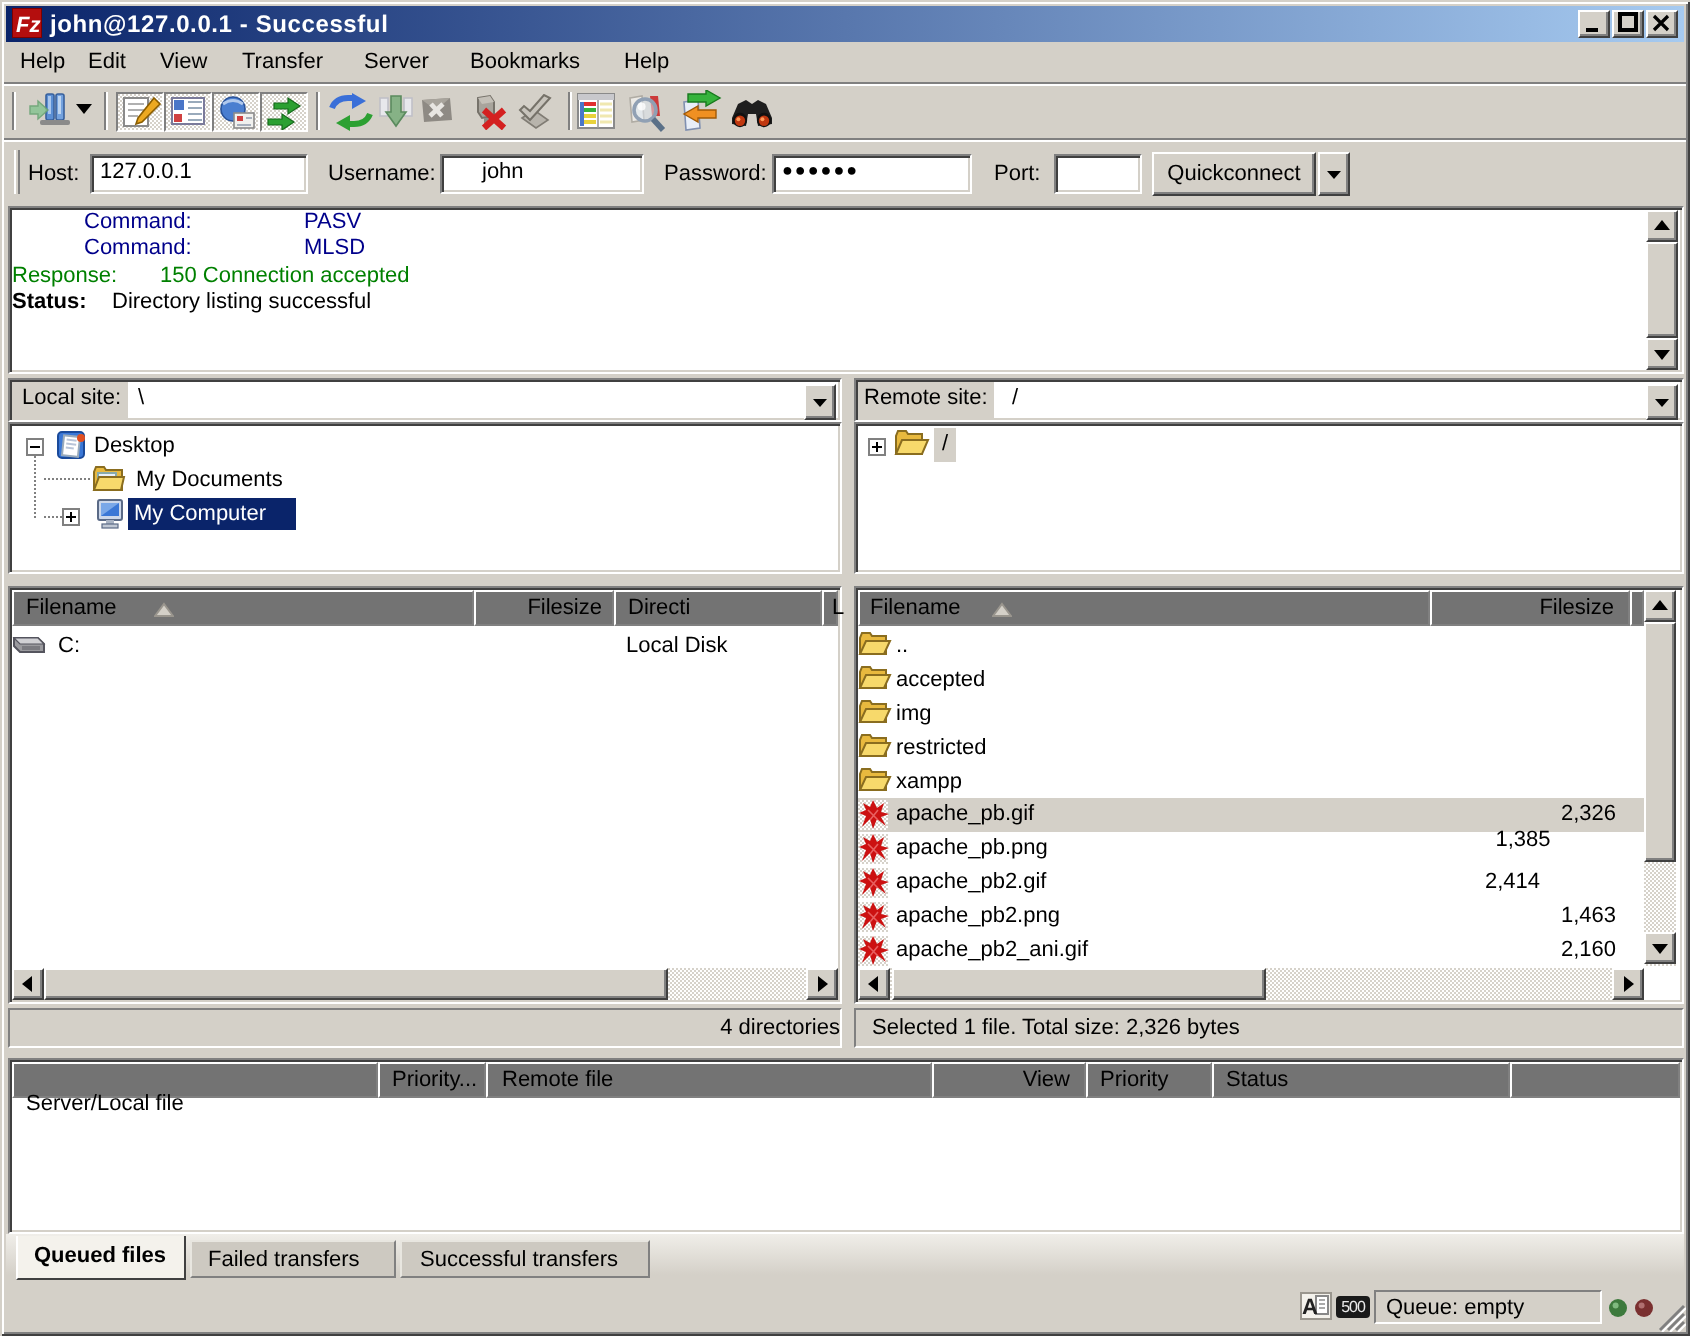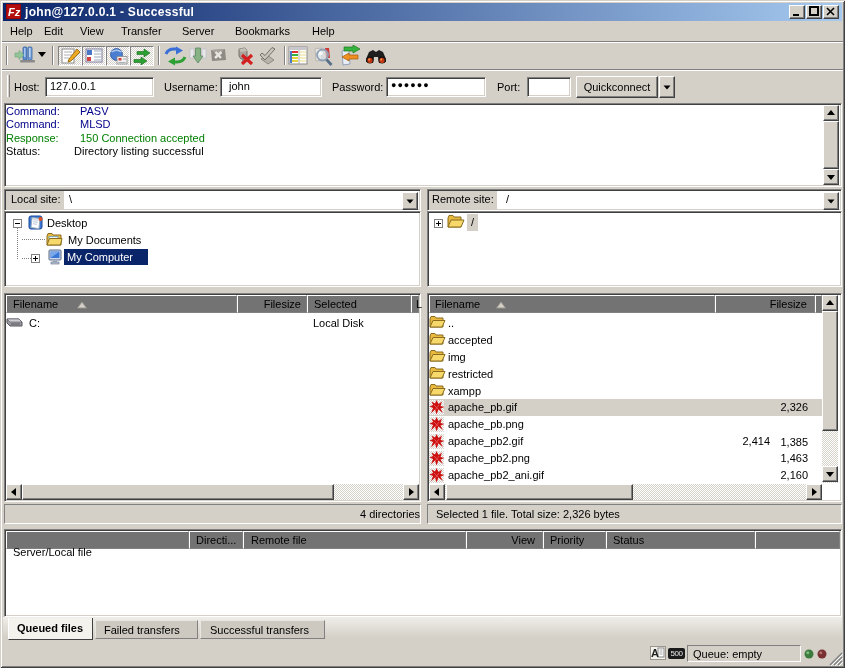--- a/index.html
+++ b/index.html
@@ -13,21 +13,21 @@
   box-shadow: inset 1px 1px 0 #404040, inset -1px -1px 0 #d4d0c8; }
 .sunken1 { border-style:solid; border-width:1px; border-color:#808080 #fff #fff #808080; }
 .raised { border-style:solid; border-width:1px; border-color:#fff #404040 #404040 #fff;
   box-shadow: inset -1px -1px 0 #808080, inset 1px 1px 0 #d4d0c8; background:#d4d0c8; }
 .hdrbtn { border-style:solid; border-width:1px; border-color:#fff #808080 #808080 #fff; background:#737373; }
 .etch-h { height:2px; border-top:1px solid #808080; border-bottom:1px solid #fff; }
 .etch-v { width:2px; border-left:1px solid #808080; border-right:1px solid #fff; }
 .track { background-image: conic-gradient(#fff 0 25%, #d6d2ca 0 50%, #fff 0 75%, #d6d2ca 0); background-size:2px 2px; }
 .sb-btn { background:#d4d0c8; border:1px solid; border-color:#fff #404040 #404040 #fff; box-shadow: inset -1px -1px 0 #808080, inset 1px 1px 0 #d4d0c8; display:flex; align-items:center; justify-content:center; }
 .white { background:#fff; }
-.blue { color:#00008b; }
+.blue { color:#00008b;margin-left:36px; }
 .green { color:#008000; }
 .selnav { background:#0a246a; color:#fff; }
 svg { display:block; }
 </style>
 </head>
 <body>
 <div id="win"></div>
 
 <div class="abs" style="left:3px;top:3px;width:839px;height:18px;background:linear-gradient(90deg,#0a246a,#a6caf0);"></div>
 <div class="abs" style="left:6px;top:4px;width:15px;height:15px;">
@@ -209,41 +209,41 @@
 </div>
 <div class="abs etch-h" style="left:2px;top:69px;width:841px;"></div>
 
 <div class="abs" style="left:7px;top:75px;width:3px;height:22px;border-left:1px solid #fff;border-right:1px solid #808080;"></div>
 <div class="abs" style="left:14px;top:81px;">Host:</div>
 <div class="abs sunken white" style="left:45px;top:77px;width:109px;height:20px;">
     <div style="padding:2px 0 0 4px;">127.0.0.1</div>
   </div>
 <div class="abs" style="left:164px;top:81px;">Username:</div>
 <div class="abs sunken white" style="left:220px;top:77px;width:102px;height:20px;">
-    <div style="padding:2px 0 0 8px;">john</div>
+    <div style="padding:2px 0 0 20px;">john</div>
   </div>
 <div class="abs" style="left:332px;top:81px;">Password:</div>
 <div class="abs sunken white" style="left:386px;top:77px;width:100px;height:20px;">
     <div style="padding:2px 0 0 4px;font-size:9px;letter-spacing:1px;">●●●●●●</div>
   </div>
 <div class="abs" style="left:497px;top:81px;">Port:</div>
 <div class="abs sunken white" style="left:527px;top:77px;width:44px;height:20px;"></div>
 <div class="abs raised" style="left:576px;top:76px;width:82px;height:22px;text-align:center;line-height:20px;">Quickconnect</div>
 <div class="abs raised" style="left:659px;top:76px;width:16px;height:22px;">
     <svg width="14" height="20">
       <path d="M3.5 8.5 L10.5 8.5 L7 12.5 Z" fill="#000"></path>
     </svg>
   </div>
 
 <div class="abs sunken white" style="left:4px;top:103px;width:838px;height:84px;"></div>
 <div class="abs" style="left:6px;top:105px;width:815px;height:80px;line-height:13.3px;">
 <div><span class="blue" style="display:inline-block;width:74px;">Command:</span><span class="blue">PASV</span></div>
 <div><span class="blue" style="display:inline-block;width:74px;">Command:</span><span class="blue">MLSD</span></div>
 <div><span class="green" style="display:inline-block;width:74px;">Response:</span><span class="green">150 Connection accepted</span></div>
-<div><span style="display:inline-block;width:68px;">Status:</span><span>Directory listing successful</span></div>
+<div><span style="display:inline-block;width:50px;font-weight:bold;">Status:</span><span>Directory listing successful</span></div>
 </div>
 <div class="abs track" style="left:823px;top:105px;width:16px;height:80px;"></div>
 <div class="abs sb-btn" style="left:823px;top:105px;width:16px;height:16px;">
     <svg width="14" height="14">
       <path d="M7 4 L11 9 L3 9 Z" fill="#000"></path>
     </svg>
   </div>
 <div class="abs sb-btn" style="left:823px;top:169px;width:16px;height:16px;">
     <svg width="14" height="14">
       <path d="M3 5 L11 5 L7 10 Z" fill="#000"></path>
@@ -331,21 +331,21 @@
 <div class="abs hdrbtn" style="left:6px;top:295px;width:231px;height:18px;">
     <div style="padding:2px 0 0 6px;">Filename</div>
   <svg class="abs" style="left:70px;top:5px;" width="10" height="8">
       <path d="M5 1 L9.5 7 L0.5 7 Z" fill="#d4d0c8" stroke="#9a968e" stroke-width="1"></path>
     </svg>
   </div>
 <div class="abs hdrbtn" style="left:237px;top:295px;width:70px;height:18px;text-align:right;">
     <div style="padding:2px 5px 0 0;">Filesize</div>
   </div>
 <div class="abs hdrbtn" style="left:307px;top:295px;width:104px;height:18px;">
-    <div style="padding:2px 0 0 6px;">Selected</div>
+    <div style="padding:2px 0 0 6px;">Directi</div>
   </div>
 <div class="abs hdrbtn" style="left:411px;top:295px;width:8px;height:18px;">
     <div style="padding:2px 0 0 4px;">L</div>
   </div>
 <div class="abs" style="left:6px;top:316px;">
 <svg width="17" height="12">
   <path d="M1 3 L13 3 L16 6 L16 10 L4 10 L1 7 Z" fill="#9a9a9e" stroke="#55555e"></path>
   <path d="M1 3 L13 3 L16 6 L4 6 L1 3 Z" fill="#d0d0d4" stroke="#55555e" stroke-width="0.6"></path>
   <rect x="5" y="7" width="9" height="2" fill="#7a7a80"></rect>
 </svg>
@@ -407,21 +407,21 @@
     <path d="M5 6 L10 11 M10 6 L6 11" stroke="#e86060" stroke-width="0.8"></path>
   </svg>
 <div class="abs" style="left:448px;top:400px;height:14px;line-height:14px;">apache_pb.gif</div>
 <div class="abs" style="left:715px;top:400px;width:93px;height:14px;line-height:14px;text-align:right;">2,326</div>
 <div class="abs track" style="left:429px;top:417px;width:15px;height:15px;"></div>
 <svg class="abs" style="left:429px;top:416px;" width="16" height="16">
     <path d="M7.5 1 L9.5 5 L13 2.5 L11.5 7 L15.5 8 L11.5 9.5 L14 14 L9.5 10.5 L7.5 15.5 L6 10.5 L2 14.5 L4 9 L0.5 7.5 L4 6 L2.5 2.5 L6 4.5 Z" fill="#cc1111"></path>
     <path d="M5 6 L10 11 M10 6 L6 11" stroke="#e86060" stroke-width="0.8"></path>
   </svg>
 <div class="abs" style="left:448px;top:417px;height:14px;line-height:14px;">apache_pb.png</div>
-<div class="abs" style="left:715px;top:435px;width:93px;height:14px;line-height:14px;text-align:right;">1,385</div>
+<div class="abs" style="left:715px;top:413px;width:93px;height:14px;line-height:14px;text-align:center;">1,385</div>
 <div class="abs track" style="left:429px;top:434px;width:15px;height:15px;"></div>
 <svg class="abs" style="left:429px;top:433px;" width="16" height="16">
     <path d="M7.5 1 L9.5 5 L13 2.5 L11.5 7 L15.5 8 L11.5 9.5 L14 14 L9.5 10.5 L7.5 15.5 L6 10.5 L2 14.5 L4 9 L0.5 7.5 L4 6 L2.5 2.5 L6 4.5 Z" fill="#cc1111"></path>
     <path d="M5 6 L10 11 M10 6 L6 11" stroke="#e86060" stroke-width="0.8"></path>
   </svg>
 <div class="abs" style="left:448px;top:434px;height:14px;line-height:14px;">apache_pb2.gif</div>
 <div class="abs" style="left:677px;top:434px;width:93px;height:14px;line-height:14px;text-align:right;">2,414</div>
 <div class="abs track" style="left:429px;top:451px;width:15px;height:15px;"></div>
 <svg class="abs" style="left:429px;top:450px;" width="16" height="16">
     <path d="M7.5 1 L9.5 5 L13 2.5 L11.5 7 L15.5 8 L11.5 9.5 L14 14 L9.5 10.5 L7.5 15.5 L6 10.5 L2 14.5 L4 9 L0.5 7.5 L4 6 L2.5 2.5 L6 4.5 Z" fill="#cc1111"></path>
@@ -466,21 +466,21 @@
   </div>
 <div class="abs sunken1" style="left:427px;top:504px;width:415px;height:20px;">
     <div style="padding:3px 0 0 8px;">Selected 1 file. Total size: 2,326 bytes</div>
   </div>
 
 <div class="abs sunken" style="left:4px;top:529px;width:838px;height:88px;background:#fff;"></div>
 <div class="abs hdrbtn" style="left:6px;top:531px;width:183px;height:18px;">
     <div style="padding:2px 0 0 6px;margin-top:12px;">Server/Local file</div>
   </div>
 <div class="abs hdrbtn" style="left:189px;top:531px;width:54px;height:18px;">
-    <div style="padding:2px 0 0 6px;">Directi...</div>
+    <div style="padding:2px 0 0 6px;">Priority...</div>
   </div>
 <div class="abs hdrbtn" style="left:243px;top:531px;width:223px;height:18px;">
     <div style="padding:2px 0 0 7px;">Remote file</div>
   </div>
 <div class="abs hdrbtn" style="left:466px;top:531px;width:77px;height:18px;text-align:right;">
     <div style="padding:2px 7px 0 0;">View</div>
   </div>
 <div class="abs hdrbtn" style="left:543px;top:531px;width:63px;height:18px;">
     <div style="padding:2px 0 0 6px;">Priority</div>
   </div>

